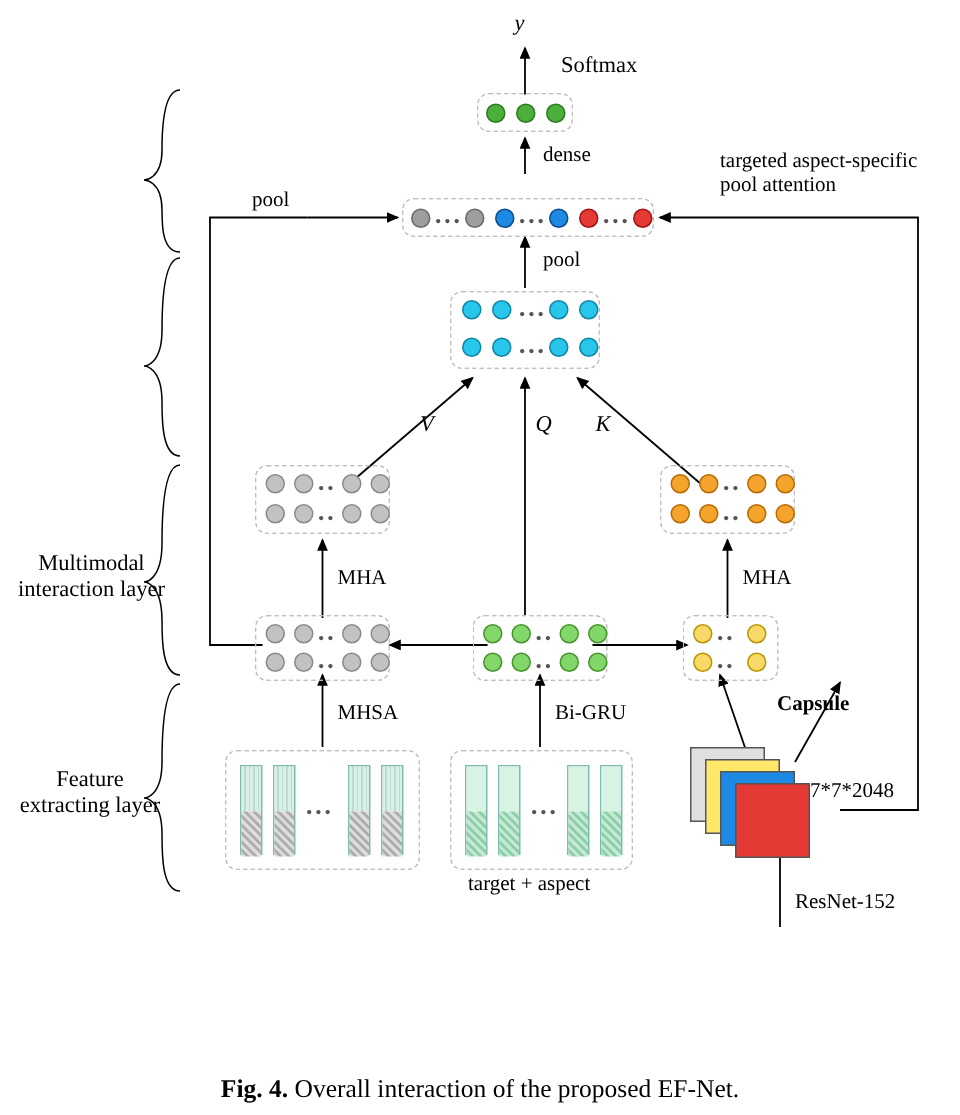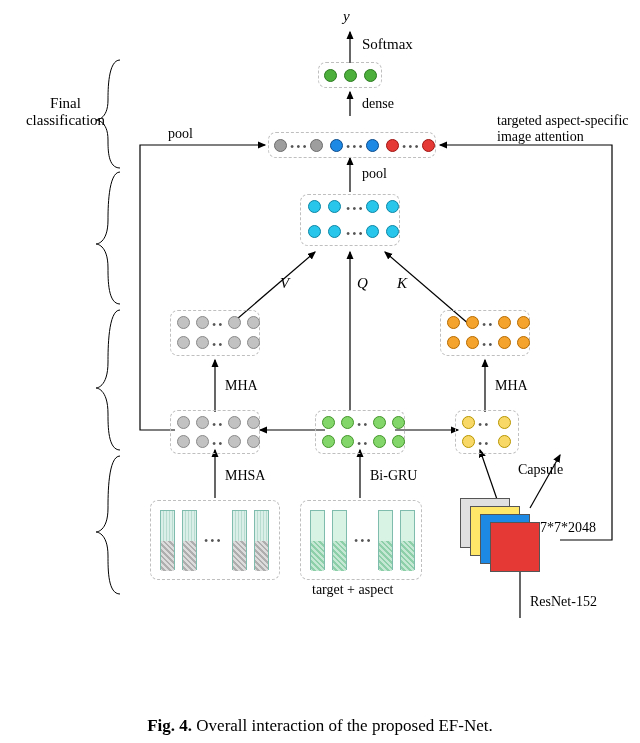--- a/index.html
+++ b/index.html
@@ -105,46 +105,45 @@
 
   <path d="M 175 430 L 140 430 L 140 145 L 205 145" fill="none" stroke="#000" stroke-width="1.2"></path>
 
   <path d="M 120 60 C 108 60 108 90 108 100 C 108 120 96 120 96 120 C 96 120 108 120 108 140 C 108 150 108 168 120 168" fill="none" stroke="#000" stroke-width="1"></path>
   <path d="M 120 172 C 108 172 108 210 108 220 C 108 244 96 244 96 244 C 96 244 108 244 108 268 C 108 280 108 304 120 304" fill="none" stroke="#000" stroke-width="1"></path>
   <path d="M 120 310 C 108 310 108 350 108 362 C 108 388 96 388 96 388 C 96 388 108 388 108 414 C 108 426 108 450 120 450" fill="none" stroke="#000" stroke-width="1"></path>
   <path d="M 120 456 C 108 456 108 495 108 508 C 108 532 96 532 96 532 C 96 532 108 532 108 556 C 108 570 108 594 120 594" fill="none" stroke="#000" stroke-width="1"></path>
 </svg>
 
 <div class="lbl" style="left:343px; top:8px; font-style:italic; font-family:'Times New Roman';">y</div>
-<div class="lbl" style="left:362px; top:36px;">Softmax</div>
+<div class="lbl" style="left:374px; top:36px;">Softmax</div>
 
 <div class="dbox" style="left:318px; top:62px; width:64px; height:26px;"></div>
 <div class="dot dot-green" style="left:324px; top:69px;"></div>
 <div class="dot dot-green" style="left:344px; top:69px;"></div>
 <div class="dot dot-green" style="left:364px; top:69px;"></div>
 
 <div class="lbl small" style="left:362px; top:96px;">dense</div>
 
-<div class="lbl" style="left:18px; top:95px; text-align:center; width:95px; white-space:normal;"><span>Final<br>classification</span></div>
 
 <div class="lbl small" style="left:168px; top:126px;">pool</div>
 <div class="dbox" style="left:268px; top:132px; width:168px; height:26px;"></div>
 <div class="dot dot-gray" style="left:274px; top:139px;"></div>
 <div class="tiny-dots" style="left:290px; top:141px;">•••</div>
 <div class="dot dot-gray" style="left:310px; top:139px;"></div>
 <div class="dot dot-blue" style="left:330px; top:139px;"></div>
 <div class="tiny-dots" style="left:346px; top:141px;">•••</div>
 <div class="dot dot-blue" style="left:366px; top:139px;"></div>
 <div class="dot dot-red" style="left:386px; top:139px;"></div>
 <div class="tiny-dots" style="left:402px; top:141px;">•••</div>
 <div class="dot dot-red" style="left:422px; top:139px;"></div>
 
-<div class="lbl small" style="left:497px; top:100px; white-space:normal; width:140px; text-align:left;margin-top:13px;">
+<div class="lbl small" style="left:480px; top:100px; white-space:normal; width:140px; text-align:left;">
   <span>targeted aspect-specific</span><br>
-  <span>image attention</span>
+  <span>pool attention</span>
 </div>
 
 <div class="lbl small" style="left:362px; top:166px;">pool</div>
 
 <div class="dbox" style="left:300px; top:194px; width:100px; height:52px;"></div>
 <div class="dot dot-cyan" style="left:308px; top:200px;"></div>
 <div class="dot dot-cyan" style="left:328px; top:200px;"></div>
 <div class="tiny-dots" style="left:346px; top:203px;">•••</div>
 <div class="dot dot-cyan" style="left:366px; top:200px;"></div>
 <div class="dot dot-cyan" style="left:386px; top:200px;"></div>
@@ -176,20 +175,21 @@
 <div class="dot dot-orange" style="left:466px; top:316px;"></div>
 <div class="tiny-dots" style="left:482px; top:319px;">••</div>
 <div class="dot dot-orange" style="left:498px; top:316px;"></div>
 <div class="dot dot-orange" style="left:517px; top:316px;"></div>
 <div class="dot dot-orange" style="left:447px; top:336px;"></div>
 <div class="dot dot-orange" style="left:466px; top:336px;"></div>
 <div class="tiny-dots" style="left:482px; top:339px;">••</div>
 <div class="dot dot-orange" style="left:498px; top:336px;"></div>
 <div class="dot dot-orange" style="left:517px; top:336px;"></div>
 
+<div class="lbl" style="left:7px; top:368px; text-align:center; width:108px; white-space:normal;"><span>Multimodal<br>interaction layer</span></div>
 
 <div class="lbl small" style="left:225px; top:378px;">MHA</div>
 <div class="lbl small" style="left:495px; top:378px;">MHA</div>
 
 <div class="dbox" style="left:170px; top:410px; width:90px; height:44px;"></div>
 <div class="dot dot-grayL" style="left:177px; top:416px;"></div>
 <div class="dot dot-grayL" style="left:196px; top:416px;"></div>
 <div class="tiny-dots" style="left:212px; top:419px;">••</div>
 <div class="dot dot-grayL" style="left:228px; top:416px;"></div>
 <div class="dot dot-grayL" style="left:247px; top:416px;"></div>
@@ -214,23 +214,24 @@
 <div class="dbox" style="left:455px; top:410px; width:64px; height:44px;"></div>
 <div class="dot dot-yellow" style="left:462px; top:416px;"></div>
 <div class="tiny-dots" style="left:478px; top:419px;">••</div>
 <div class="dot dot-yellow" style="left:498px; top:416px;"></div>
 <div class="dot dot-yellow" style="left:462px; top:435px;"></div>
 <div class="tiny-dots" style="left:478px; top:438px;">••</div>
 <div class="dot dot-yellow" style="left:498px; top:435px;"></div>
 
 <div class="lbl small" style="left:225px; top:468px;">MHSA</div>
 <div class="lbl small" style="left:370px; top:468px;">Bi-GRU</div>
-<div class="lbl small" style="left:518px; top:462px;">Capsule</div>
+<div class="lbl small" style="left:518px; top:462px;font-weight:bold;">Capsule</div>
 <div class="lbl small" style="left:540px; top:520px;">7*7*2048</div>
 
+<div class="lbl" style="left:10px; top:512px; text-align:center; width:100px; white-space:normal;"><span>Feature<br>extracting layer</span></div>
 
 <div class="dbox" style="left:150px; top:500px; width:130px; height:80px;"></div>
 <div class="emb ctx" style="left:160px; top:510px;">
       <div class="top"></div>
       <div class="bot"></div>
     </div>
 <div class="emb ctx" style="left:182px; top:510px;">
       <div class="top"></div>
       <div class="bot"></div>
     </div>

